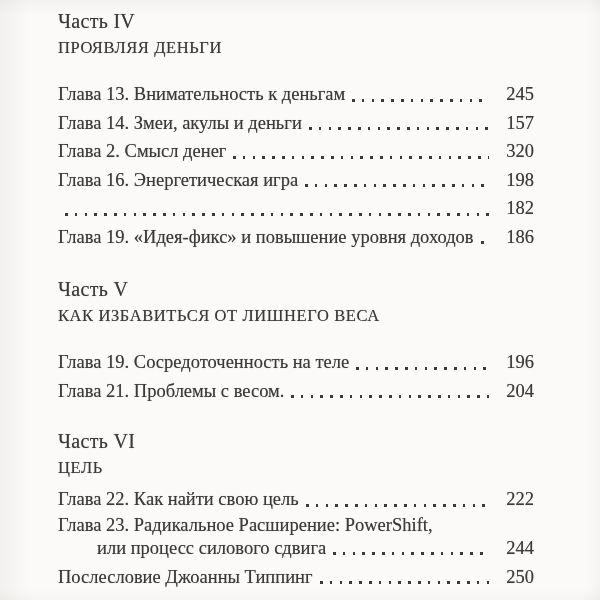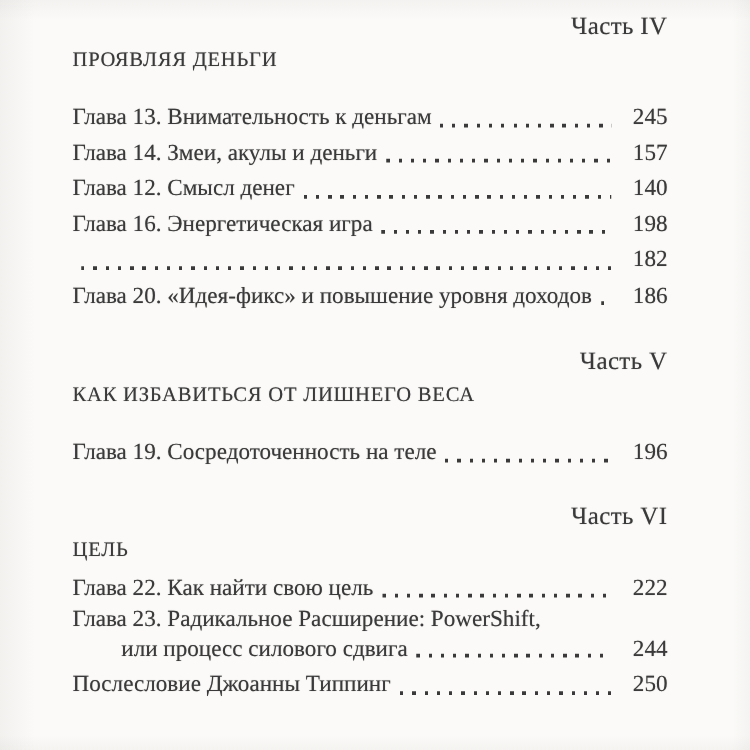--- a/index.html
+++ b/index.html
@@ -34,21 +34,21 @@
       linear-gradient(to top, rgba(120,120,115,0.05), rgba(120,120,115,0) 12px);
   }
   .content {
     position: absolute;
     left: 58px;
     right: 66px;
     top: 8px;
     text-shadow: 0 0 0.7px rgba(58,58,58,0.55);
   }
   .part-title {
-    text-align: right;
+    text-align: left;
     font-size: 20px;
     line-height: 27px;
     letter-spacing: 0.3px;
     white-space: nowrap;
   }
   .part-subtitle {
     text-align: left;
     font-size: 16.5px;
     line-height: 25px;
     letter-spacing: 0.6px;
@@ -117,49 +117,54 @@
           <span class="label">Глава 13. Внимательность к деньгам</span>
           <span class="leader"></span>
           <span class="pagenum">245</span>
         </div>
         <div class="row">
           <span class="label">Глава 14. Змеи, акулы и деньги</span>
           <span class="leader"></span>
           <span class="pagenum">157</span>
         </div>
         <div class="row">
-          <span class="label">Глава 12. Смысл денег</span>
+          <span class="label">Глава 2. Смысл денег</span>
           <span class="leader"></span>
-          <span class="pagenum">140</span>
+          <span class="pagenum">320</span>
         </div>
         <div class="row">
           <span class="label">Глава 16. Энергетическая игра</span>
           <span class="leader"></span>
           <span class="pagenum">198</span>
         </div>
         <div class="row">
           <span class="leader"></span>
           <span class="pagenum">182</span>
         </div>
         <div class="row">
-          <span class="label">Глава 20. «Идея-фикс» и повышение уровня доходов</span>
+          <span class="label">Глава 19. «Идея-фикс» и повышение уровня доходов</span>
           <span class="leader"></span>
           <span class="pagenum">186</span>
         </div>
       </div>
     </div>
 
     <div class="section section-v">
       <div class="part-title">Часть V</div>
       <div class="part-subtitle">КАК ИЗБАВИТЬСЯ ОТ ЛИШНЕГО ВЕСА</div>
       <div class="entries">
         <div class="row">
           <span class="label">Глава 19. Сосредоточенность на теле</span>
           <span class="leader"></span>
           <span class="pagenum">196</span>
+        </div>
+        <div class="row">
+          <span class="label">Глава 21. Проблемы с весом.</span>
+          <span class="leader"></span>
+          <span class="pagenum">204</span>
         </div>
       </div>
     </div>
 
     <div class="section section-vi">
       <div class="part-title">Часть VI</div>
       <div class="part-subtitle">ЦЕЛЬ</div>
       <div class="entries">
         <div class="row">
           <span class="label">Глава 22. Как найти свою цель</span>

